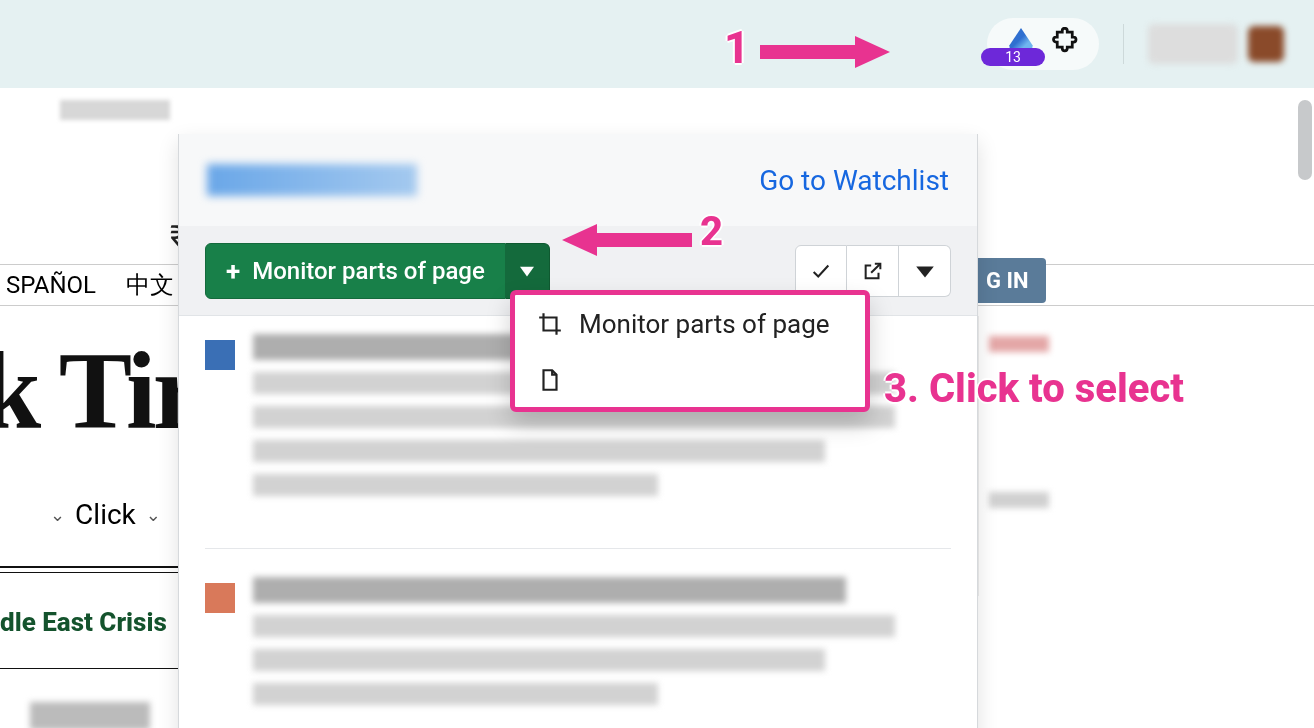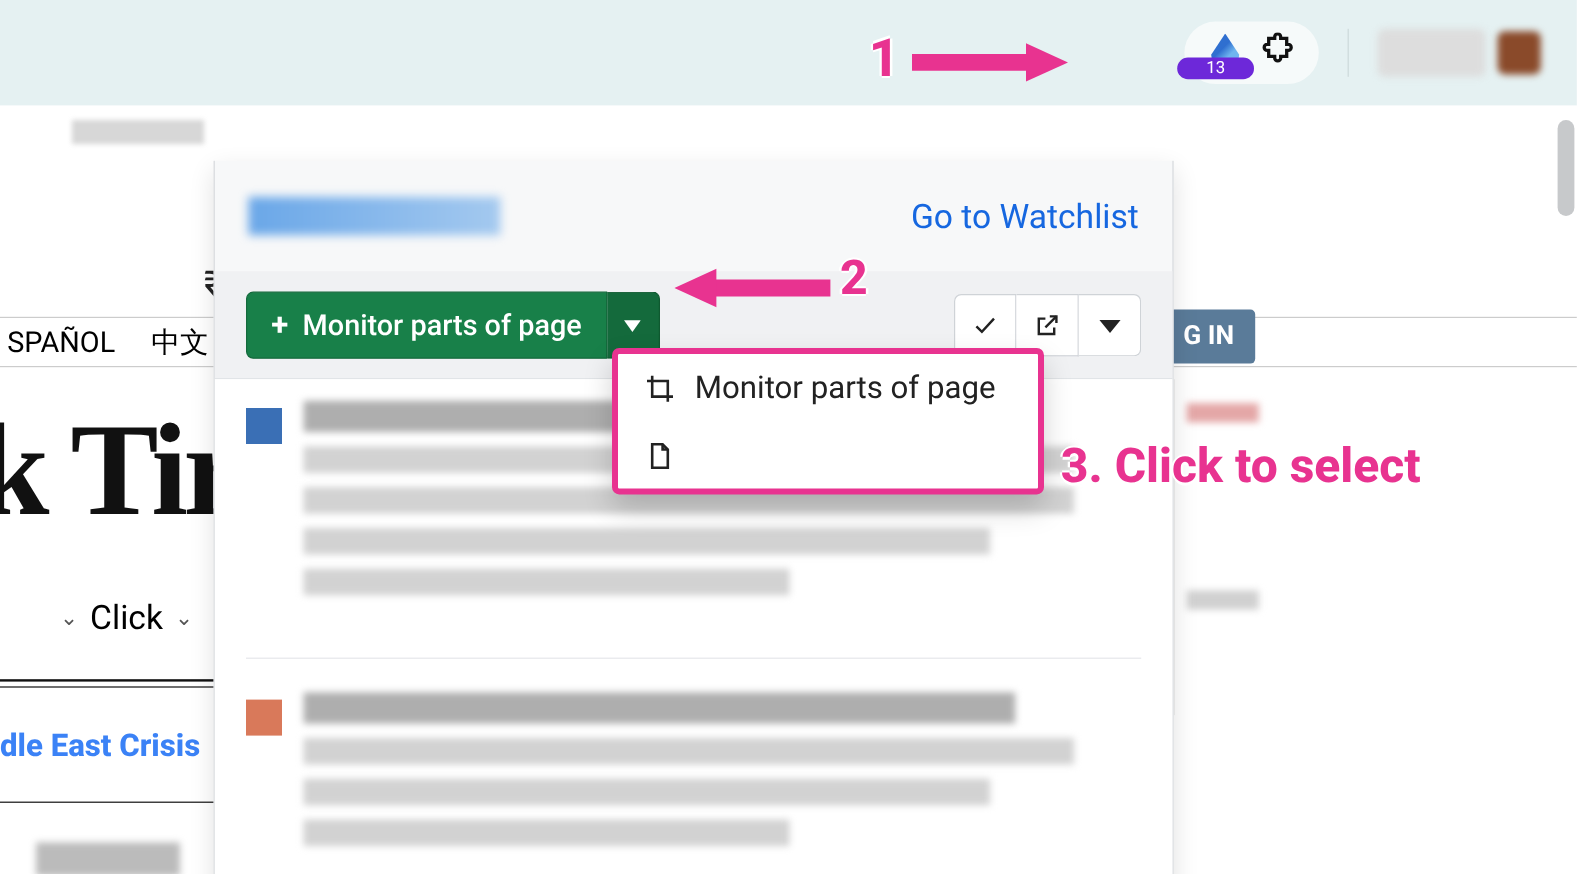--- a/index.html
+++ b/index.html
@@ -68,21 +68,21 @@
   }
   .page-nav {
     position: absolute; top: 410px; left: 0; width: 180px;
     font-size: 28px; display: flex; align-items: center; gap: 10px; padding-left: 50px;
   }
   .chevron { font-size: 18px; color: #555; }
   .page-hr1 { position: absolute; top: 478px; left: 0; width: 210px; border-top: 2px solid #111; }
   .page-hr2 { position: absolute; top: 484px; left: 0; width: 210px; border-top: 1px solid #111; }
   .crisis {
     position: absolute; top: 520px; left: 0; width: 175px;
-    font-weight: 800; font-size: 26px; color: #3b82f6; line-height: 1.15;
+    font-weight: 800; font-size: 26px; color: #14532d; line-height: 1.15;
   }
   .page-hr3 { position: absolute; top: 580px; left: 0; width: 210px; border-top: 1px solid #111; }
   .page-bottom-blur {
     position: absolute; top: 614px; left: 30px; width: 120px; height: 28px;
     background: #bbb; filter: blur(3px);
   }
   .login-btn {
     position: absolute; top: 170px; left: 968px;
     background: #5a7b99; color: #fff; font-weight: 700;
     font-size: 22px; padding: 10px 18px; border-radius: 4px;

